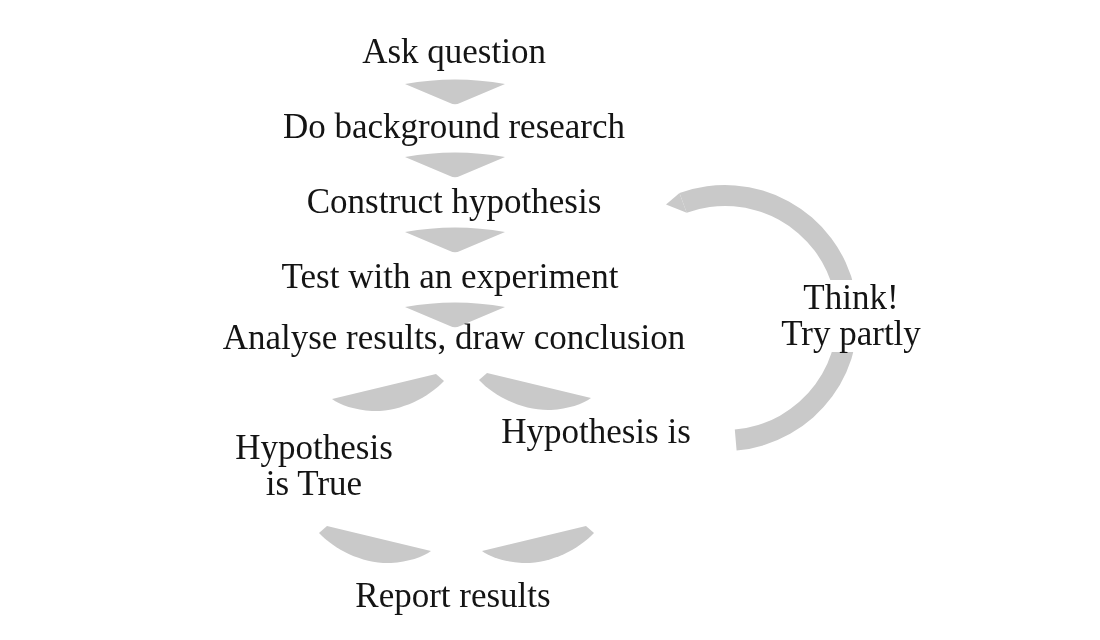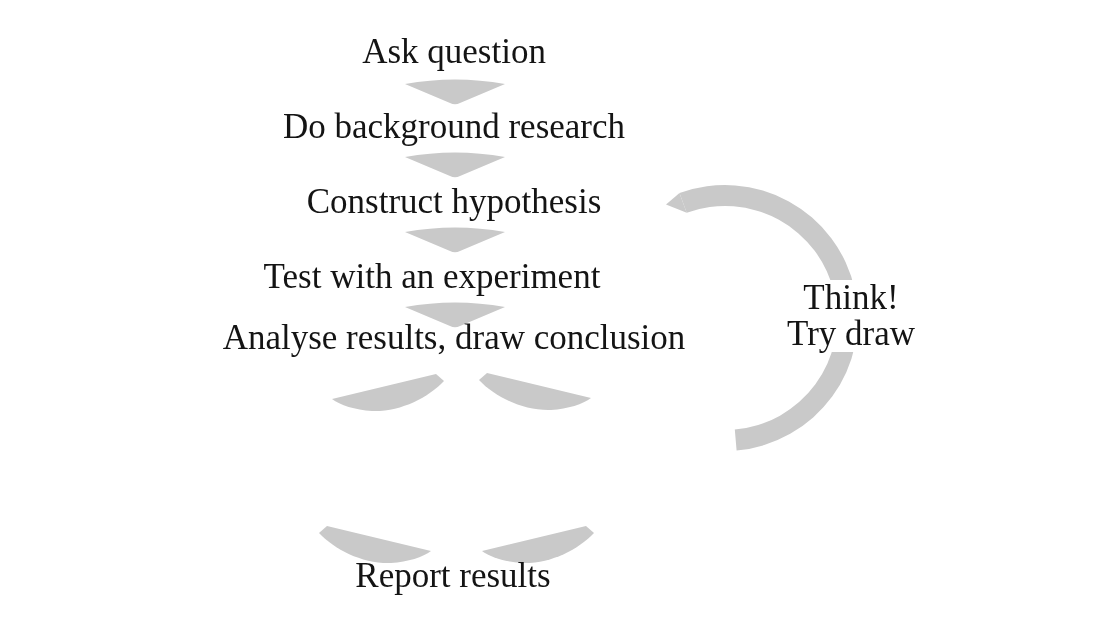--- a/index.html
+++ b/index.html
@@ -36,21 +36,21 @@
 <body>
 
 <div class="canvas">
 
   <div class="txt" style="left:454px; top:34px;">Ask question</div>
 
   <div class="txt" style="left:454px; top:109px;">Do background research</div>
 
   <div class="txt" style="left:454px; top:184px;">Construct hypothesis</div>
 
-  <div class="txt" style="left:432px; top:259px;">Test with an experiment</div>
+  <div class="txt" style="left:450px; top:259px;">Test with an experiment</div>
 
   <div class="txt" style="left:454px; top:320px;">Analyse results, draw conclusion</div>
 
   <svg class="icon" style="left:403px; top:77px;" width="104" height="28" viewBox="0 0 104 28">
     <path class="arrow-fill" d="M2 7 Q52 -2 102 7 L57 26 Q52 28.5 47 26 Z"></path>
   </svg>
   <svg class="icon" style="left:403px; top:150px;" width="104" height="28" viewBox="0 0 104 28">
     <path class="arrow-fill" d="M2 7 Q52 -2 102 7 L57 26 Q52 28.5 47 26 Z"></path>
   </svg>
   <svg class="icon" style="left:403px; top:225px;" width="104" height="28" viewBox="0 0 104 28">
@@ -60,36 +60,41 @@
     <path class="arrow-fill" d="M2 7 Q52 -2 102 7 L57 26 Q52 28.5 47 26 Z"></path>
   </svg>
 
   <svg class="icon" style="left:328px; top:372px;" width="117" height="41" viewBox="0 0 117 41">
     <path class="arrow-fill" d="M4 27 L108 2 L116 9 C100 26 72 40 44 39 C27 38 12 33 4 27 Z"></path>
   </svg>
   <svg class="icon" style="left:478px; top:371px; transform:scaleX(-1);" width="117" height="41" viewBox="0 0 117 41">
     <path class="arrow-fill" d="M4 27 L108 2 L116 9 C100 26 72 40 44 39 C27 38 12 33 4 27 Z"></path>
   </svg>
 
+  <div class="txt" style="left:314px; top:430px;">
+    <span class="line">Hypothesis</span>
+    <span class="line">is True</span>
+  </div>
 
   <div class="txt" style="left:596px; top:414px;">
+    <span class="line">Hypothesis is</span>
   </div>
 
   <svg class="icon" style="left:318px; top:524px; transform:scaleX(-1);" width="117" height="41" viewBox="0 0 117 41">
     <path class="arrow-fill" d="M4 27 L108 2 L116 9 C100 26 72 40 44 39 C27 38 12 33 4 27 Z"></path>
   </svg>
   <svg class="icon" style="left:478px; top:524px;" width="117" height="41" viewBox="0 0 117 41">
     <path class="arrow-fill" d="M4 27 L108 2 L116 9 C100 26 72 40 44 39 C27 38 12 33 4 27 Z"></path>
   </svg>
 
-  <div class="txt" style="left:453px; top:558px;">Report results</div>
+  <div class="txt" style="left:453px; top:578px;">Report results</div>
 
   <svg class="icon" style="left:655px; top:180px;" width="210" height="280" viewBox="0 0 210 280">
     <path class="arrow-fill" d="M24.5 13 A133 133 0 1 1 81.6 270.5 L79.8 249.6 A112 112 0 1 0 31.7 32.8 Z"></path>
     <path class="arrow-fill" d="M24.5 13 L11 24.5 L31.7 32.8 Z"></path>
   </svg>
 
   <div class="txt loop-note" style="left:851px; top:280px;">
     <span class="line">Think!</span>
-    <span class="line">Try draw</span>
+    <span class="line">Try partly</span>
   </div>
 
 </div>
 
 </body></html>

